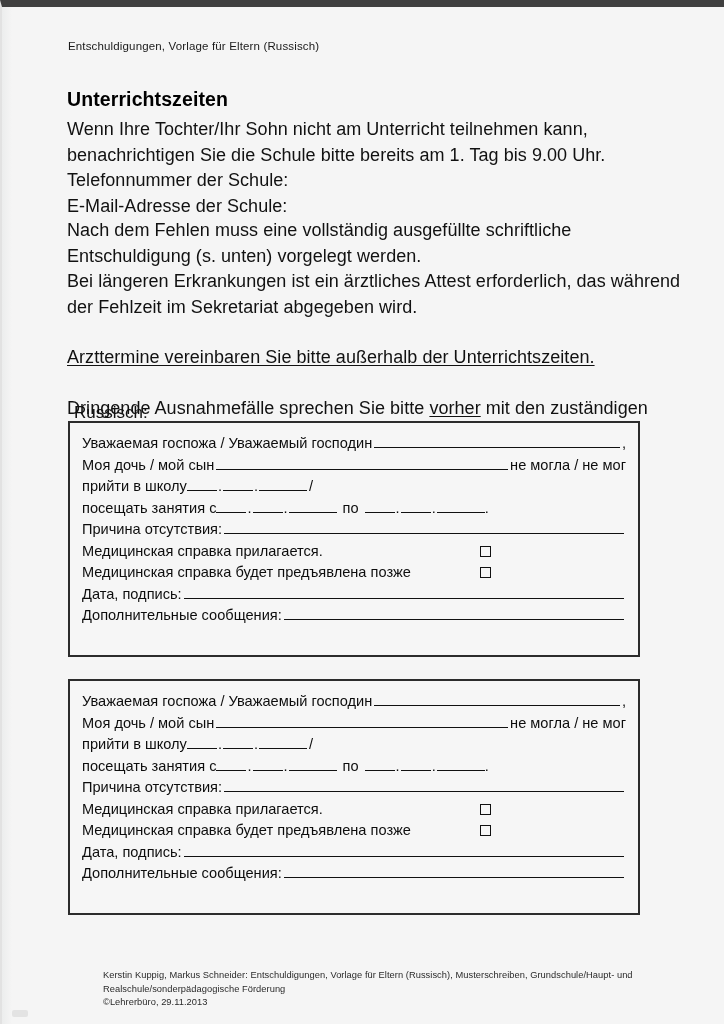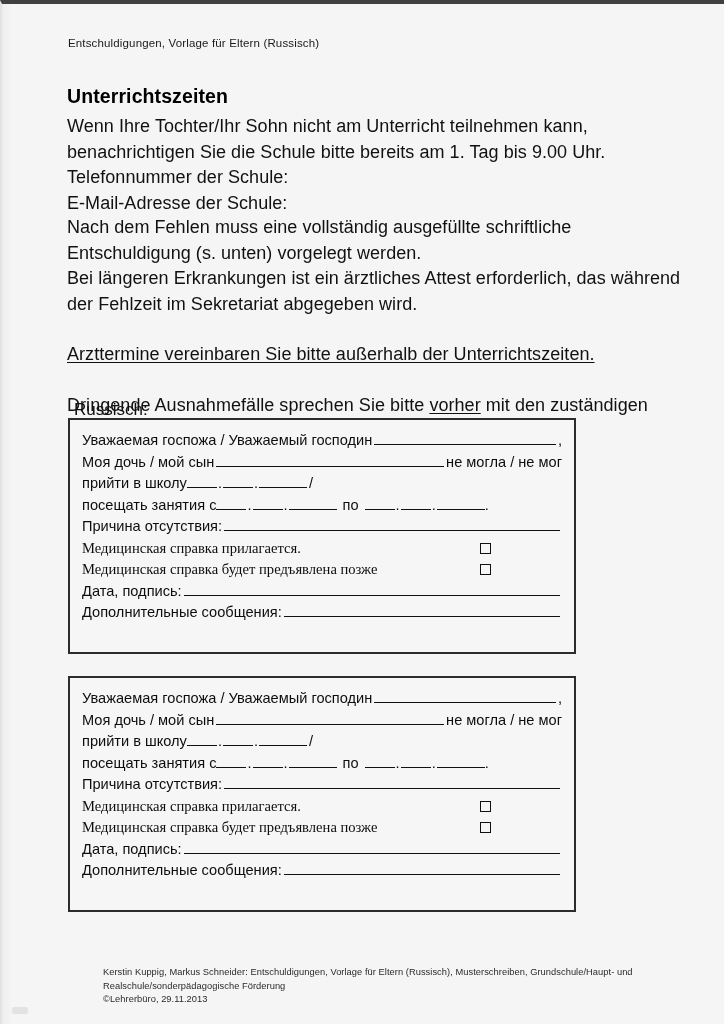--- a/index.html
+++ b/index.html
@@ -17,21 +17,21 @@
   }
 
   
   .page {
     position: relative;
     box-sizing: border-box;
     width: 724px;
     height: 1024px;
     background: #f4f4f4;
     border-left: 2px solid #e2e2e2;
-    border-top: 4px solid #404040;
+    border-top: 7px solid #404040;
     padding: 0;
   }
   .sheet-inner {
     position: absolute;
     left: 0; top: 0; right: 0; bottom: 0;
     background: linear-gradient(to right, #eceded 0px, #f5f5f5 10px, #f5f5f5 100%);
   }
 
   
   .doc-meta {
@@ -74,21 +74,21 @@
     font-size: 17px;
     line-height: 25.6px;
     color: #111;
   }
   .u { text-decoration: underline; text-underline-offset: 2px; }
 
   
   .form-box {
     position: absolute;
     left: 66px;
-    width: 508px;
+    width: 572px;
     box-sizing: border-box;
     border: 2px solid #2c2c2c;
     background: #f6f6f6;
     padding: 10px 12px 8px 12px;
   }
   .box-1 { top: 414px; height: 236px; }
   .box-2 { top: 672px; height: 236px; }
 
   .frow {
     font-size: 14.6px;
@@ -120,21 +120,20 @@
   .dot { margin: 0 1px; }
   .slash { margin-left: 2px; }
 
   .checkline {
     display: flex;
     align-items: center;
     font-size: 14.6px;
     line-height: 21.5px;
     white-space: nowrap;
     color: #0d0d0d;
-    font-family: Liberation Serif, serif;
   }
   .chk-label-1 { width: 398px; }
   .chk-label-2 { width: 398px; }
   .checkbox {
     display: inline-block;
     width: 11px;
     height: 11px;
     border: 1.8px solid #111;
     background: #f6f6f6;
     box-sizing: border-box;

